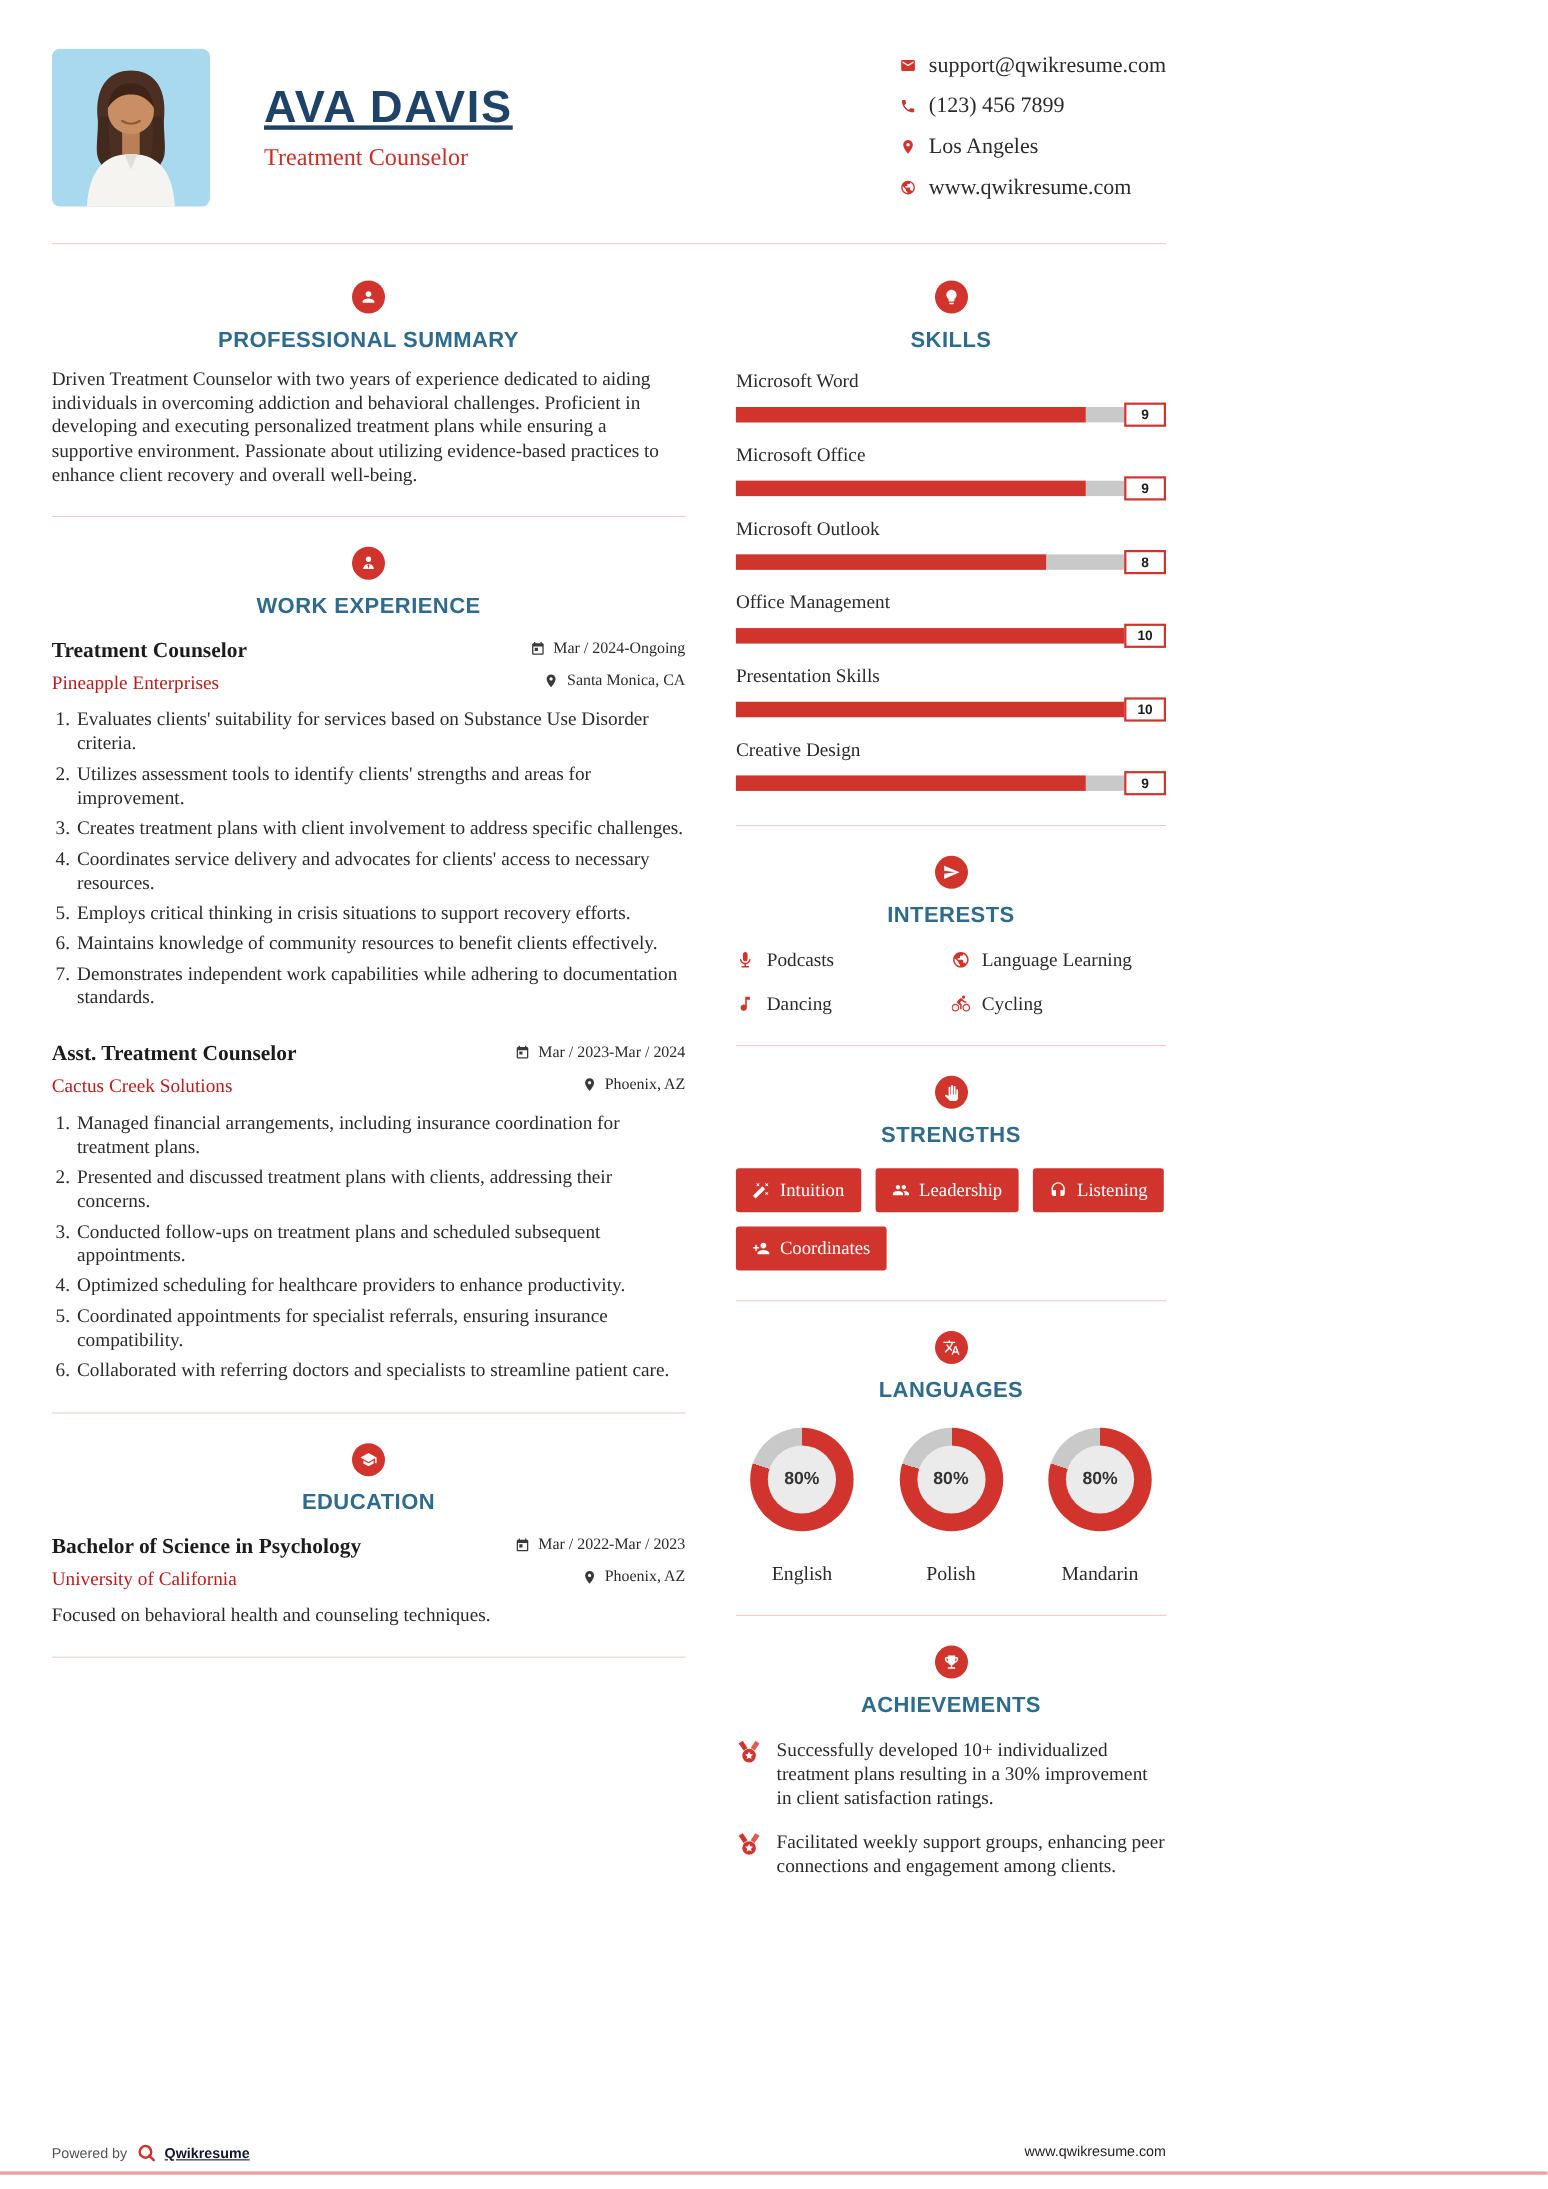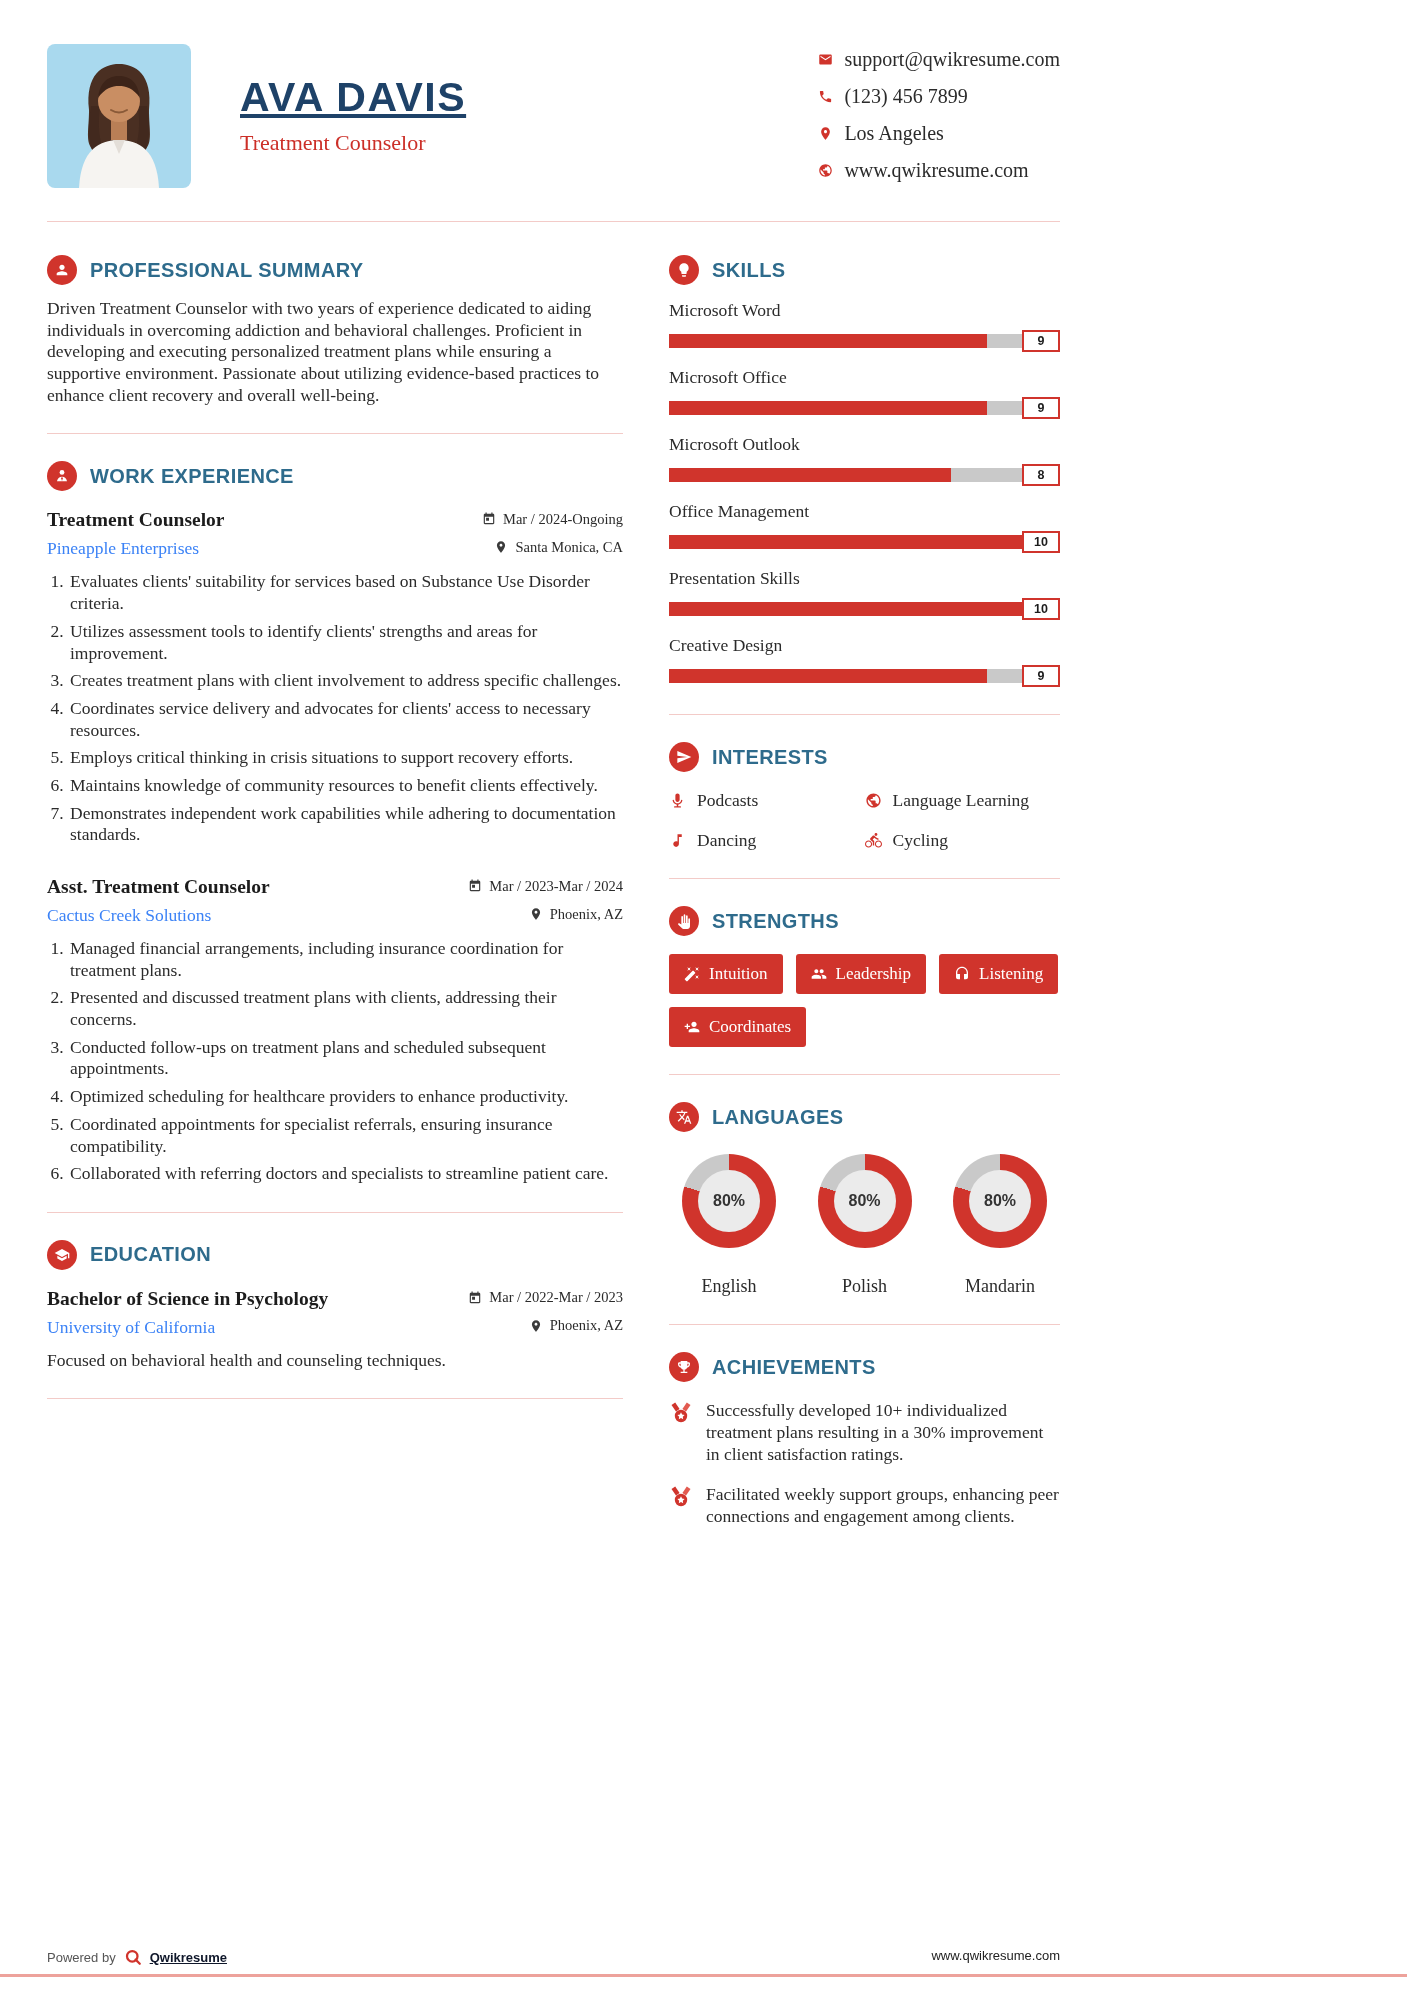--- a/index.html
+++ b/index.html
@@ -31,21 +31,21 @@
   hr.rule { border: none; border-top: 1px solid #f3cbc8; }
   .top-divider { margin-top: 33px; }
   .sec-divider { margin: 27px 0; }
 
   
   .columns { display: flex; gap: 46px; margin-top: 33px; }
   .col-left { width: 576px; flex: 0 0 auto; }
   .col-right { flex: 1; min-width: 0; }
 
   
-  .sec-head { display: flex; align-items: center; gap: 13px; }
+  .sec-head { display: flex; align-items: center; gap: 13px; flex-direction: column; }
   .sec-icon {
     width: 30px; height: 30px; border-radius: 50%; background: #d0342c;
     display: flex; align-items: center; justify-content: center; flex: 0 0 auto;
   }
   .sec-icon svg { width: 16px; height: 16px; color: #ffffff; }
   .sec-title {
     font-family: "Liberation Sans", sans-serif;
     font-size: 20px; font-weight: bold; color: #2e6b8c; letter-spacing: 0.4px;
   }
 
@@ -54,21 +54,21 @@
 
   
   .job { margin-top: 18px; }
   .job + .job { margin-top: 30px; }
   .job-row1, .job-row2 { display: flex; justify-content: space-between; align-items: baseline; }
   .job-row2 { margin-top: 7px; }
   .job-title { font-size: 19.5px; font-weight: bold; color: #1c1c1c; }
   .meta { display: flex; align-items: center; gap: 7px; font-size: 14.5px; color: #2b2b2b; }
   .meta .micon { width: 14px; height: 14px; color: #3a3a3a; display: inline-flex; }
   .meta .micon svg { width: 14px; height: 14px; }
-  .company { font-size: 17.5px; color: #3b82f6; }
+  .company { font-size: 17.5px; color: #b91c1c; }
   ol.bullets { margin: 12px 0 0; padding-left: 21px; font-size: 17.5px; line-height: 1.24; }
   ol.bullets li { margin-bottom: 6px; padding-left: 2px; }
 
   
   .edu-note { margin-top: 12px; font-size: 17.5px; }
 
   
   .skill { margin-top: 15px; }
   .skill-name { font-size: 17.5px; margin-bottom: 9px; }
   .skill-bar { position: relative; height: 22px; }

